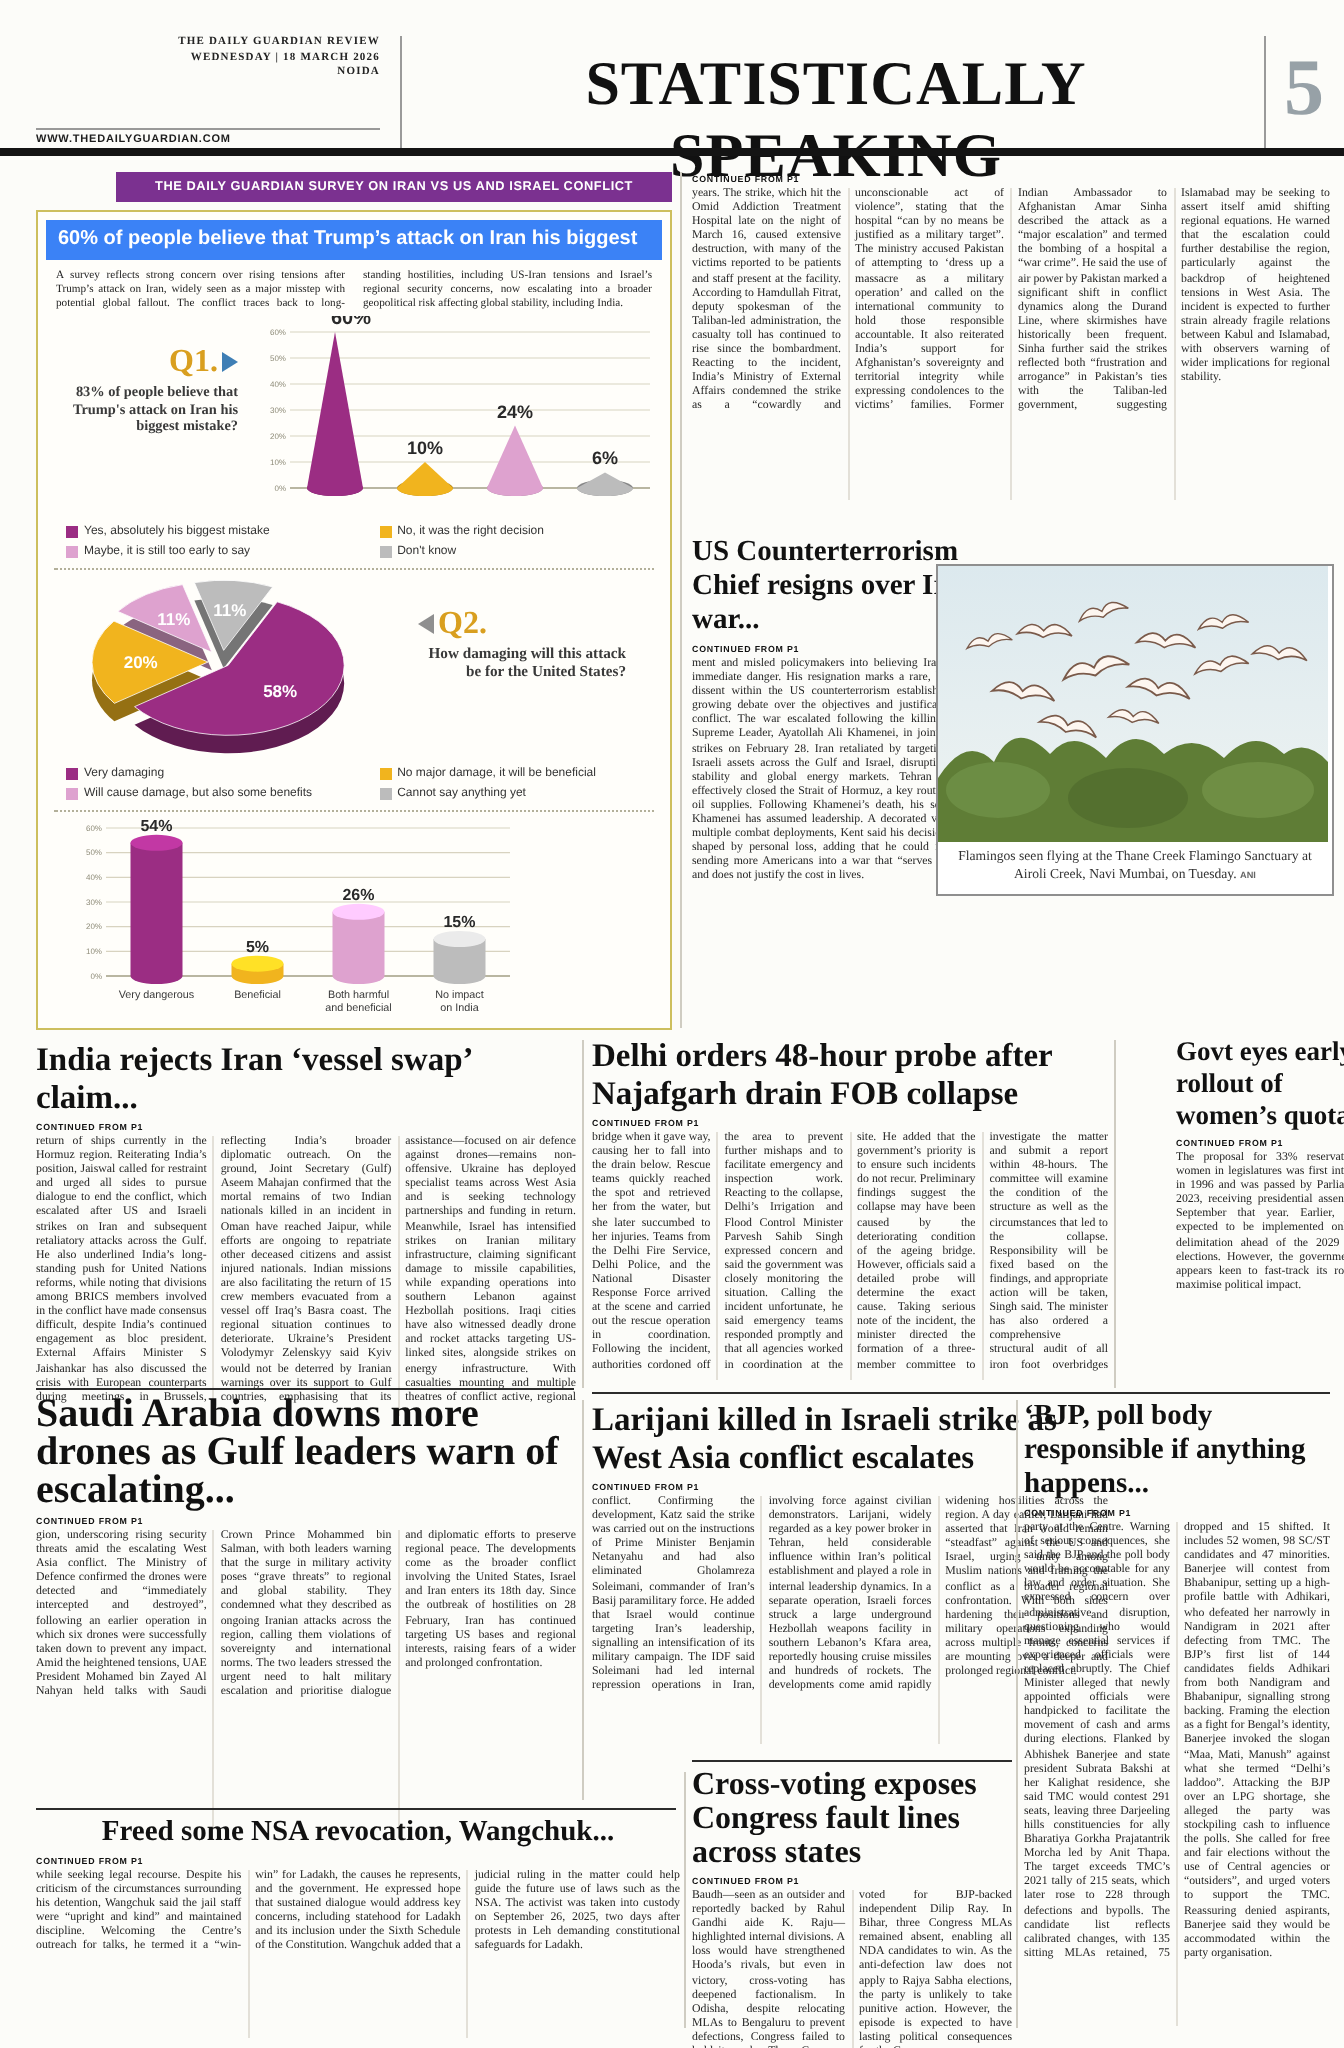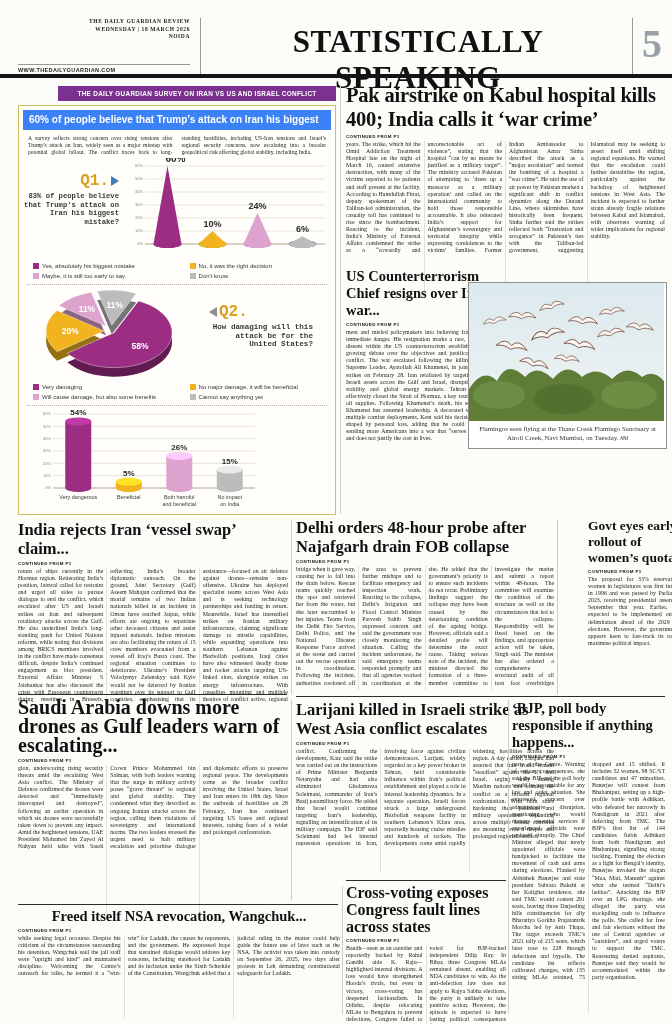--- a/index.html
+++ b/index.html
@@ -23,21 +23,21 @@
   .survey{position:absolute;left:18px;top:86px;width:318px;height:429px;}
   .sv-banner{position:absolute;left:40px;right:0;top:0;height:15px;background:#7b3190;color:#fff;
              font-family:"Liberation Sans",sans-serif;font-size:6.4px;font-weight:bold;
              text-align:center;line-height:15px;letter-spacing:.3px;}
   .sv-box{position:absolute;left:0;right:0;top:19px;bottom:0;border:1px solid #cdbf5e;background:#fffefa;overflow:hidden;}
   .sv-gold{margin:4px 4px 0 4px;height:20px;background:#3b82f6;color:#fff;
            font-family:"Liberation Sans",sans-serif;font-size:10px;font-weight:bold;line-height:20px;padding-left:6px;}
   .sv-intro{margin:5px 9px 2px 9px;font-size:5.6px;line-height:6.9px;text-align:justify;
             column-count:2;column-gap:9px;}
   .q-row{display:flex;align-items:flex-start;margin:2px 4px 0 4px;}
-  .q-label{font-family:Liberation Mono, monospace;}
+  .q-label{font-family:Liberation Serif, serif;}
   .qnum{font-size:16px;font-weight:bold;color:#d99f1f;vertical-align:middle;}
   .tri{display:inline-block;width:0;height:0;vertical-align:middle;}
   .tri-right{border-top:5px solid transparent;border-bottom:5px solid transparent;border-left:8px solid #3f7fb5;margin-left:2px;}
   .tri-right.gold{border-left-color:#d99f1f;}
   .tri-left{border-top:5px solid transparent;border-bottom:5px solid transparent;border-right:8px solid #8f8f8f;margin-right:2px;}
   .q-question{font-size:7.2px;font-weight:bold;color:#3a3a3a;line-height:8.6px;margin-top:2px;}
   .q1-label{width:96px;text-align:right;padding-top:14px;}
   .q2-label{width:104px;text-align:left;padding-top:16px;}
   .q3-label{width:66px;text-align:right;padding-top:10px;}
   .legend{display:grid;grid-template-columns:54% 46%;margin:1px 12px 0 14px;
@@ -220,21 +220,20 @@
             <ellipse cx="206.75" cy="61.5" rx="13" ry="4" fill="#ebebeb"></ellipse>
             <text x="206.75" y="55.5" font-size="8" font-weight="bold" fill="#2a2a2a" text-anchor="middle">15%</text>
             <text x="206.75" y="91" font-size="5.4" fill="#3a3a3a" text-anchor="middle">No impact</text>
             <text x="206.75" y="97.5" font-size="5.4" fill="#3a3a3a" text-anchor="middle">on India</text>
           </svg>
       </div>
     </div>
   </div>
 
   <div class="art" style="left:346px;top:84px;width:319px;">
-    <div class="hl hl-xl">Pak airstrike on Kabul hospital kills 400; India calls it ‘war crime’</div>
     <div class="tag">CONTINUED FROM P1</div>
     <div class="body c4" style="height:156px;">years. The strike, which hit the Omid Addiction Treatment Hospital late on the night of March 16, caused extensive destruction, with many of the victims reported to be patients and staff present at the facility. According to Hamdullah Fitrat, deputy spokesman of the Taliban-led administration, the casualty toll has continued to rise since the bombardment. Reacting to the incident, India’s Ministry of External Affairs condemned the strike as a “cowardly and unconscionable act of violence”, stating that the hospital “can by no means be justified as a military target”. The ministry accused Pakistan of attempting to ‘dress up a massacre as a military operation’ and called on the international community to hold those responsible accountable. It also reiterated India’s support for Afghanistan’s sovereignty and territorial integrity while expressing condolences to the victims’ families. Former Indian Ambassador to Afghanistan Amar Sinha described the attack as a “major escalation” and termed the bombing of a hospital a “war crime”. He said the use of air power by Pakistan marked a significant shift in conflict dynamics along the Durand Line, where skirmishes have historically been frequent. Sinha further said the strikes reflected both “frustration and arrogance” in Pakistan’s ties with the Taliban-led government, suggesting Islamabad may be seeking to assert itself amid shifting regional equations. He warned that the escalation could further destabilise the region, particularly against the backdrop of heightened tensions in West Asia. The incident is expected to further strain already fragile relations between Kabul and Islamabad, with observers warning of wider implications for regional stability.</div>
   </div>
 
   <div class="art" style="left:346px;top:268px;width:150px;">
     <div class="hl hl-md">US Counterterrorism Chief resigns over Iran war...</div>
     <div class="tag">CONTINUED FROM P1</div>
     <div class="body c1" style="height:186px;">ment and misled policymakers into believing Iran posed an immediate danger. His resignation marks a rare, high-profile dissent within the US counterterrorism establishment amid growing debate over the objectives and justification of the conflict. The war escalated following the killing of Iran’s Supreme Leader, Ayatollah Ali Khamenei, in joint US-Israeli strikes on February 28. Iran retaliated by targeting US and Israeli assets across the Gulf and Israel, disrupting regional stability and global energy markets. Tehran has since effectively closed the Strait of Hormuz, a key route for global oil supplies. Following Khamenei’s death, his son Mojtaba Khamenei has assumed leadership. A decorated veteran with multiple combat deployments, Kent said his decision was also shaped by personal loss, adding that he could not support sending more Americans into a war that “serves no benefit” and does not justify the cost in lives.</div>
   </div>
 
@@ -302,21 +301,21 @@
     <div class="body c3" style="height:124px;">conflict. Confirming the development, Katz said the strike was carried out on the instructions of Prime Minister Benjamin Netanyahu and had also eliminated Gholamreza Soleimani, commander of Iran’s Basij paramilitary force. He added that Israel would continue targeting Iran’s leadership, signalling an intensification of its military campaign. The IDF said Soleimani had led internal repression operations in Iran, involving force against civilian demonstrators. Larijani, widely regarded as a key power broker in Tehran, held considerable influence within Iran’s political establishment and played a role in internal leadership dynamics. In a separate operation, Israeli forces struck a large underground Hezbollah weapons facility in southern Lebanon’s Kfara area, reportedly housing cruise missiles and hundreds of rockets. The developments come amid rapidly widening hostilities across the region. A day earlier, Larijani had asserted that Iran would remain “steadfast” against the US and Israel, urging unity among Muslim nations and framing the conflict as a broader regional confrontation. With both sides hardening their positions and military operations expanding across multiple fronts, concerns are mounting over a deeper and prolonged regional conflict.</div>
   </div>
 
   <div class="art" style="left:512px;top:700px;width:153px;">
     <div class="hl hl-md">‘BJP, poll body responsible if anything happens...</div>
     <div class="tag">CONTINUED FROM P1</div>
     <div class="body c2" style="height:252px;">party at the Centre. Warning of serious consequences, she said the BJP and the poll body would be accountable for any law and order situation. She expressed concern over administrative disruption, questioning who would manage essential services if experienced officials were replaced abruptly. The Chief Minister alleged that newly appointed officials were handpicked to facilitate the movement of cash and arms during elections. Flanked by Abhishek Banerjee and state president Subrata Bakshi at her Kalighat residence, she said TMC would contest 291 seats, leaving three Darjeeling hills constituencies for ally Bharatiya Gorkha Prajatantrik Morcha led by Anit Thapa. The target exceeds TMC’s 2021 tally of 215 seats, which later rose to 228 through defections and bypolls. The candidate list reflects calibrated changes, with 135 sitting MLAs retained, 75 dropped and 15 shifted. It includes 52 women, 98 SC/ST candidates and 47 minorities. Banerjee will contest from Bhabanipur, setting up a high-profile battle with Adhikari, who defeated her narrowly in Nandigram in 2021 after defecting from TMC. The BJP’s first list of 144 candidates fields Adhikari from both Nandigram and Bhabanipur, signalling strong backing. Framing the election as a fight for Bengal’s identity, Banerjee invoked the slogan “Maa, Mati, Manush” against what she termed “Delhi’s laddoo”. Attacking the BJP over an LPG shortage, she alleged the party was stockpiling cash to influence the polls. She called for free and fair elections without the use of Central agencies or “outsiders”, and urged voters to support the TMC. Reassuring denied aspirants, Banerjee said they would be accommodated within the party organisation.</div>
   </div>
 
   <div class="art" style="left:18px;top:908px;width:322px;">
-    <div class="hl hl-md" style="text-align:center;">Freed itself NSA revocation, Wangchuk...</div>
+    <div class="hl hl-md" style="text-align:center;">Freed some NSA revocation, Wangchuk...</div>
     <div class="tag">CONTINUED FROM P1</div>
     <div class="body c3" style="height:84px;">while seeking legal recourse. Despite his criticism of the circumstances surrounding his detention, Wangchuk said the jail staff were “upright and kind” and maintained discipline. Welcoming the Centre’s outreach for talks, he termed it a “win-win” for Ladakh, the causes he represents, and the government. He expressed hope that sustained dialogue would address key concerns, including statehood for Ladakh and its inclusion under the Sixth Schedule of the Constitution. Wangchuk added that a judicial ruling in the matter could help guide the future use of laws such as the NSA. The activist was taken into custody on September 26, 2025, two days after protests in Leh demanding constitutional safeguards for Ladakh.</div>
   </div>
 
   <div class="art" style="left:346px;top:884px;width:160px;">
     <div class="hl hl-md" style="font-size:16px;">Cross-voting exposes Congress fault lines across states</div>
     <div class="tag">CONTINUED FROM P1</div>
     <div class="body c2" style="height:96px;">Baudh—seen as an outsider and reportedly backed by Rahul Gandhi aide K. Raju—highlighted internal divisions. A loss would have strengthened Hooda’s rivals, but even in victory, cross-voting has deepened factionalism. In Odisha, despite relocating MLAs to Bengaluru to prevent defections, Congress failed to hold its ranks. Three Congress MLAs and eight BJD legislators voted for BJP-backed independent Dilip Ray. In Bihar, three Congress MLAs remained absent, enabling all NDA candidates to win. As the anti-defection law does not apply to Rajya Sabha elections, the party is unlikely to take punitive action. However, the episode is expected to have lasting political consequences for the Congress.</div>
   </div>
 

